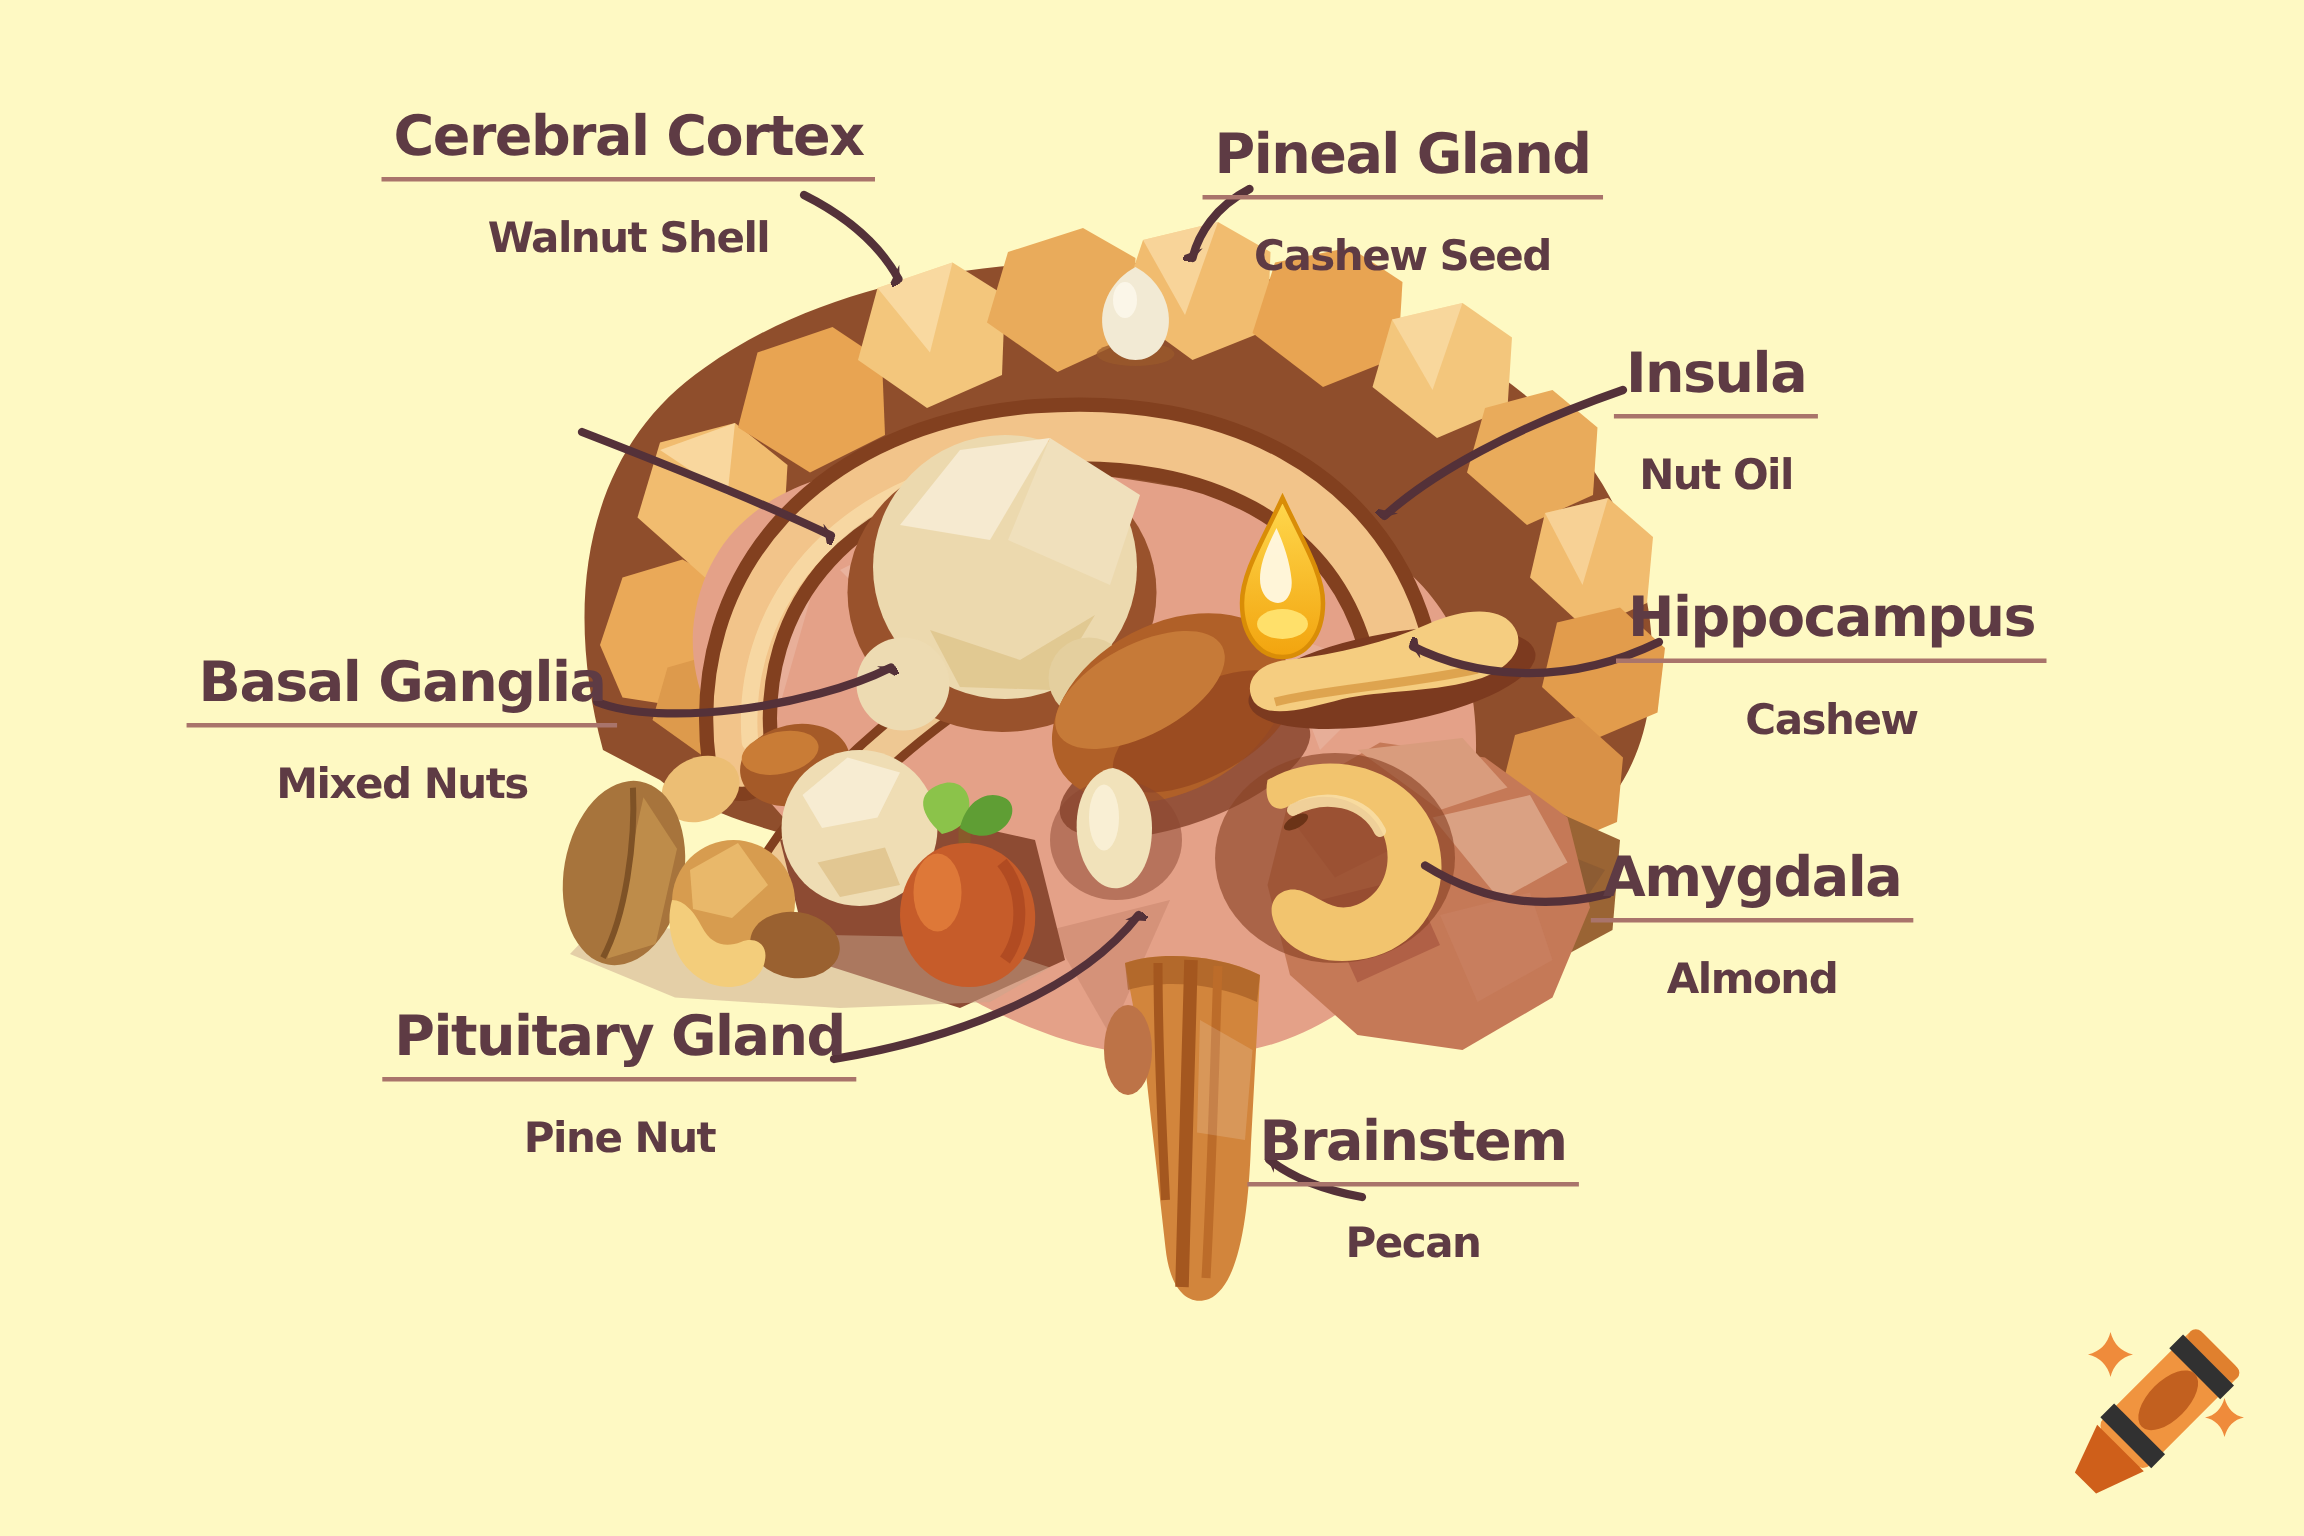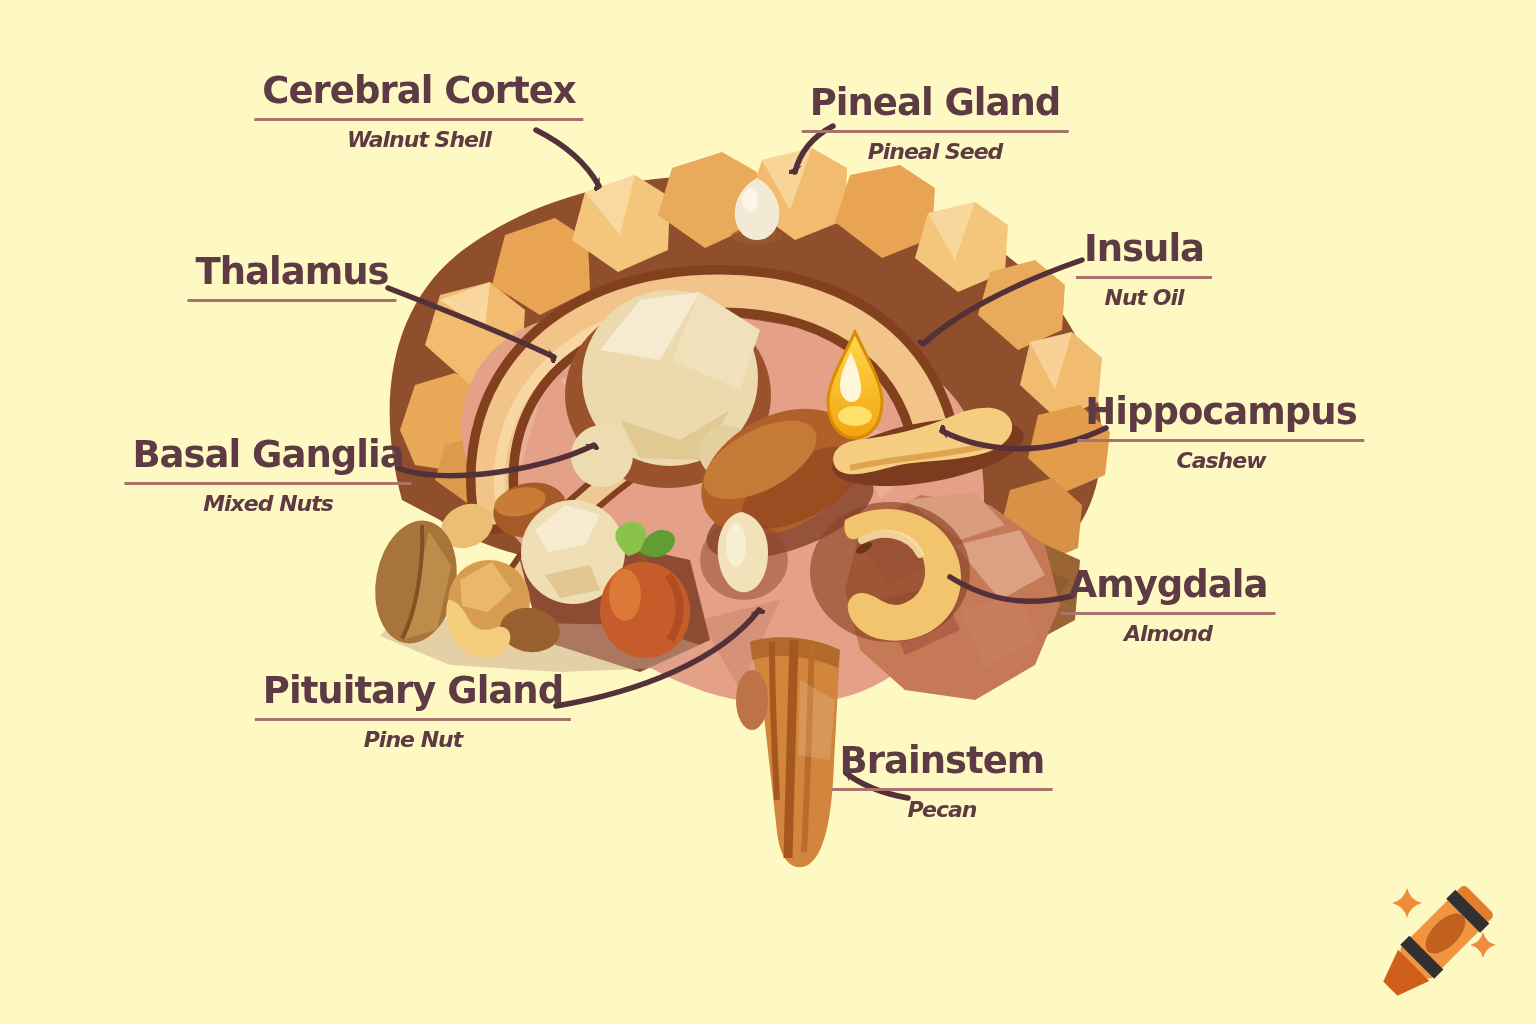--- a/index.html
+++ b/index.html
@@ -10,21 +10,21 @@
   #brain-svg{position:absolute;left:0;top:0;width:1536px;height:1024px;}
   .label{
     position:absolute;transform:translateX(-50%);text-align:center;
     color:#5e3b44;white-space:nowrap;z-index:5;
   }
   .label .t{
     font-size:37px;font-weight:700;line-height:1.05;display:inline-block;
     border-bottom:3px solid #a9746b;padding:0 8px 7px;letter-spacing:-1px;
   }
   .label .s{
-    font-size:22px;font-weight:700;line-height:1.05;margin-top:7px;letter-spacing:-1px;font-style:italic;
+    font-size:28px;font-weight:700;line-height:1.05;margin-top:23px;letter-spacing:-1px;
   }
 </style>
 </head>
 <body>
 
 <div id="stage">
 
   <svg id="brain-svg" viewBox="0 0 1536 1024" xmlns="http://www.w3.org/2000/svg">
     <defs>
       <marker id="ah" markerWidth="11" markerHeight="11" refX="8" refY="5" orient="auto" markerUnits="userSpaceOnUse">
@@ -203,25 +203,24 @@
     </g>
   </svg>
 
   <div class="label" style="left:419px;top:72px">
     <div class="t">Cerebral Cortex</div>
     <div class="s">Walnut Shell</div>
   </div>
 
   <div class="label" style="left:935px;top:84px">
     <div class="t">Pineal Gland</div>
-    <div class="s">Pineal Seed</div>
+    <div class="s">Cashew Seed</div>
   </div>
 
   <div class="label" style="left:292px;top:253px">
-    <div class="t">Thalamus</div>
   </div>
 
   <div class="label" style="left:1144px;top:230px">
     <div class="t">Insula</div>
     <div class="s">Nut Oil</div>
   </div>
 
   <div class="label" style="left:268px;top:436px">
     <div class="t">Basal Ganglia</div>
     <div class="s">Mixed Nuts</div>

